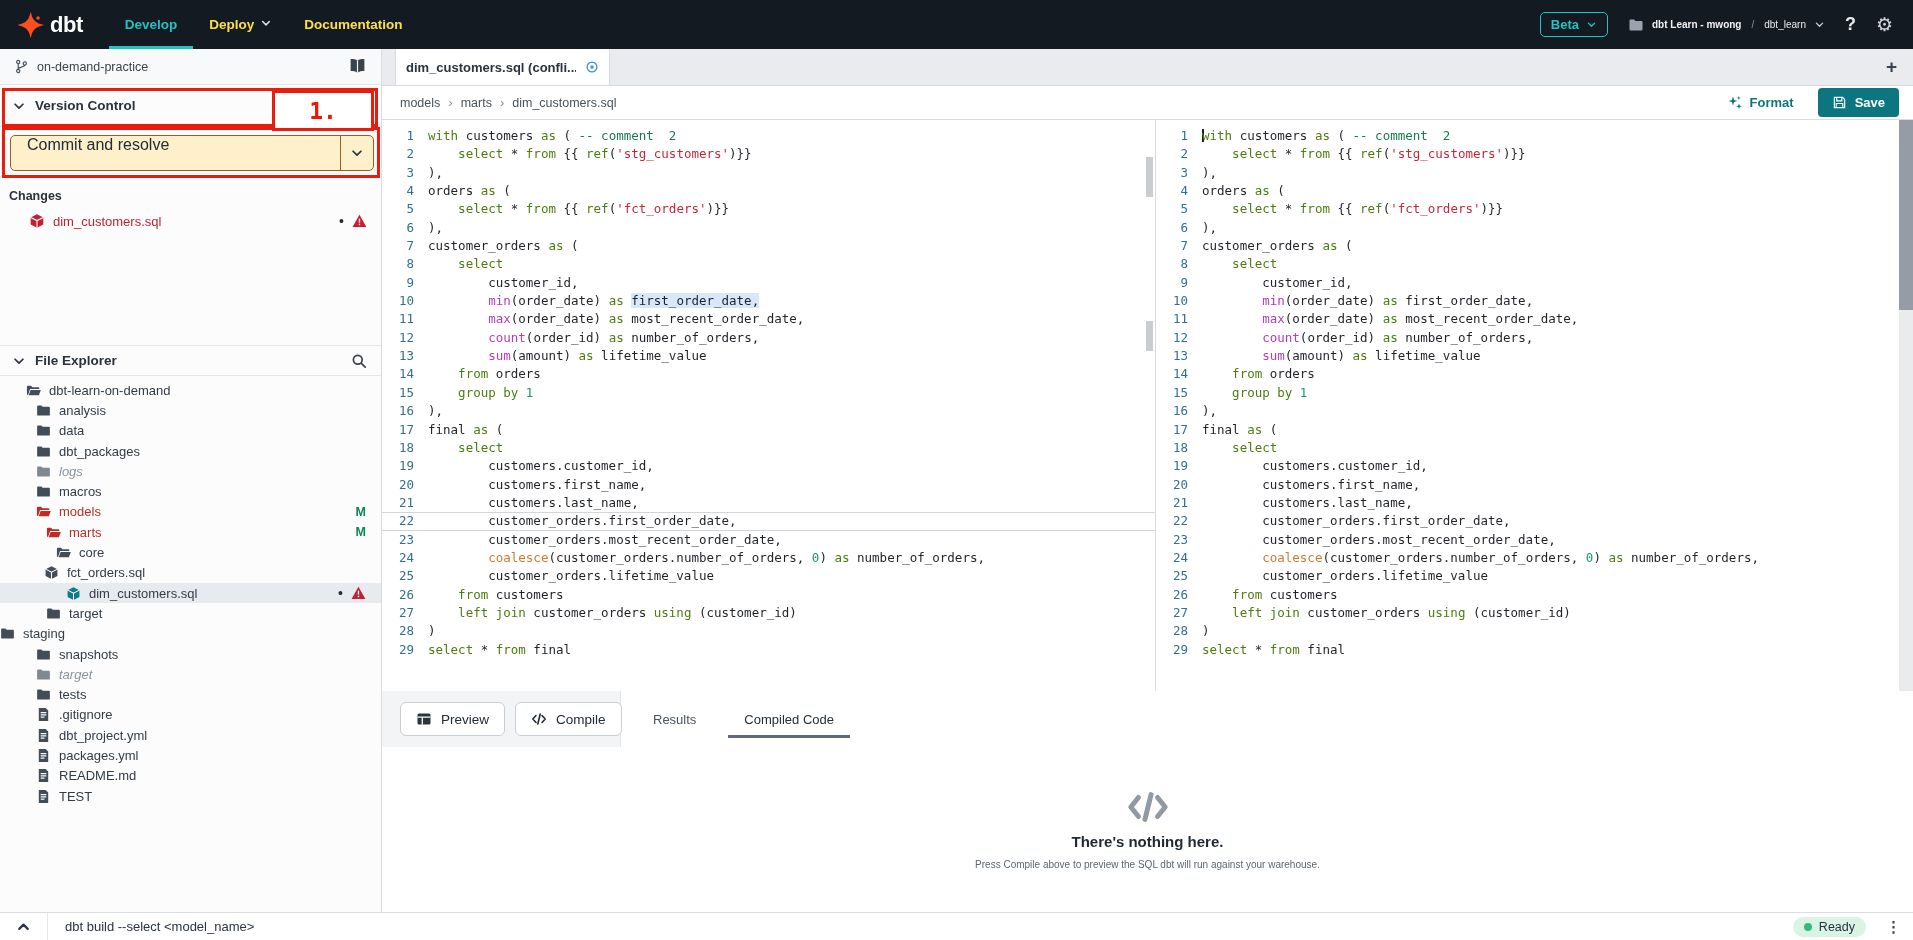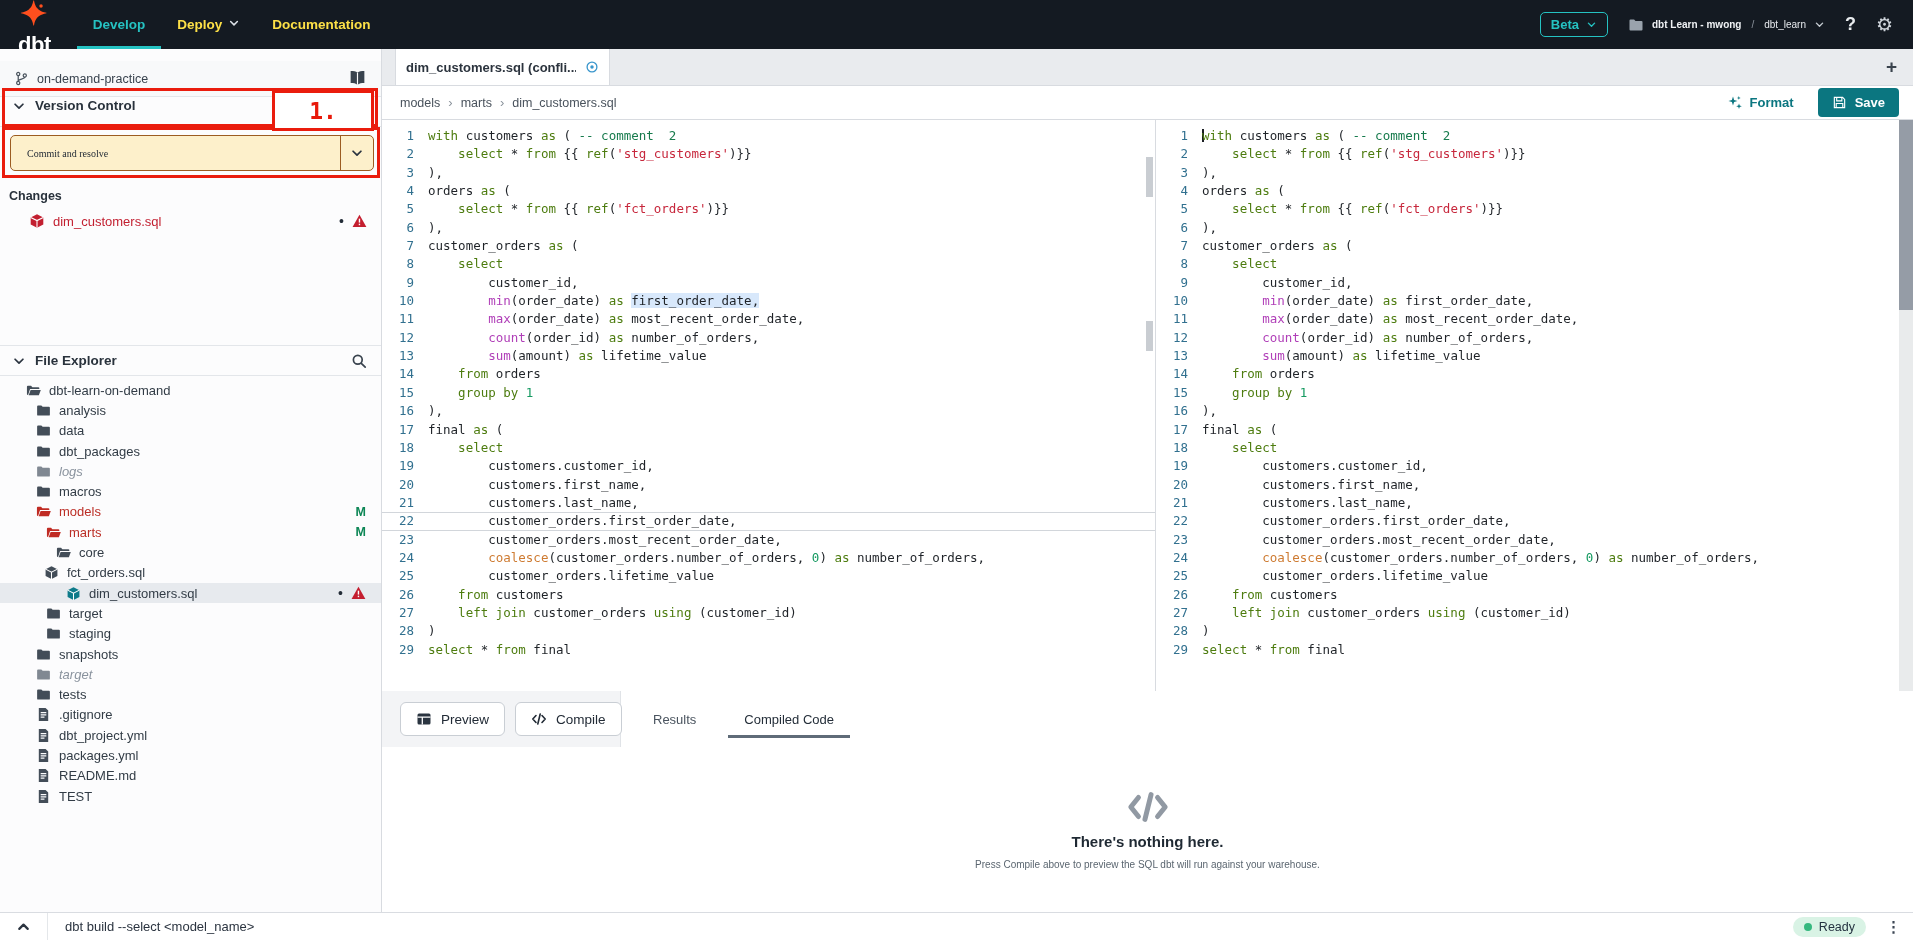--- a/index.html
+++ b/index.html
@@ -3,21 +3,21 @@
 <meta charset="utf-8">
 <style>
   * { box-sizing: border-box; margin: 0; padding: 0; }
   html,body { width:1913px; height:940px; }
   body { font-family:"Liberation Sans", sans-serif; background:#fff; overflow:hidden; }
   .app { position:relative; width:1913px; height:940px; background:#fff; }
 
   
   .topnav { position:absolute; left:0; top:0; width:1913px; height:49px; background:#141a22;
             display:flex; align-items:stretch; }
-  .logo { display:flex; align-items:center; gap:6px; padding:0 26px 0 18px;flex-direction:column; }
+  .logo { display:flex; align-items:center; gap:6px; padding:0 26px 0 18px; }
   .logo-mark { width:26px; height:26px; }
   .logo-text { color:#fff; font-size:22px; font-weight:700; letter-spacing:-0.5px; }
   .nav-item { display:flex; align-items:center; gap:6px; padding:0 16px; color:#fde047;
               font-size:13.5px; font-weight:700; cursor:pointer; }
   .nav-item.active { color:#25c2c2; box-shadow:inset 0 -3px 0 #25c2c2; }
   .nav-item .chev svg { width:12px; height:12px; }
   .nav-right { margin-left:auto; display:flex; align-items:center; gap:20px; padding-right:20px; }
   .beta-badge { display:flex; align-items:center; gap:7px; border:1.5px solid #25c2c2; border-radius:5px;
                 padding:4px 10px; color:#25c2c2; font-size:13px; font-weight:700; cursor:pointer; }
   .beta-badge svg { width:11px; height:11px; }
@@ -25,35 +25,35 @@
   .project-sel .nav-folder { width:16px; height:16px; color:#9aa3ad; display:flex; }
   .project-sel .psep { color:#8a929c; font-weight:400; padding:0 2px; }
   .project-sel .env { font-weight:400; color:#e7eaee; }
   .project-sel svg.chev { width:11px; height:11px; }
   .help-icon { color:#e8ebee; font-size:18px; font-weight:700; cursor:pointer; }
   .gear-icon { color:#ced4da; font-size:19px; cursor:pointer; line-height:1; }
 
   
   .sidebar { position:absolute; left:0; top:49px; width:382px; height:863px; background:#fcfcfd;
              border-right:1px solid #d8dbe0; }
-  .branch-row { position:absolute; left:0; top:12px; width:100%; height:36px; background:#f8f9fa;
+  .branch-row { position:absolute; left:0; top:0; width:100%; height:36px; background:#f8f9fa;
                 border-bottom:1px solid #e3e6ea; display:flex; align-items:center; gap:8px; padding:0 14px; }
   .branch-row .bicon { width:15px; height:15px; color:#49535d; display:flex; }
   .branch-name { font-size:12.5px; color:#39434e; }
   .book-icon { margin-left:auto; width:19px; height:17px; color:#39434e; display:flex; cursor:pointer; }
 
   .vc-header { position:absolute; left:0; top:36px; width:100%; height:42px; display:flex; align-items:center;
                gap:9px; padding:0 12px; border-bottom:1px solid #e1e4e8; cursor:pointer; }
   .sec-chev { width:14px; height:14px; color:#2b3440; display:flex; }
   .sec-title { font-size:13.5px; font-weight:700; color:#29323c; }
 
   .commit-area { position:absolute; left:0; top:78px; width:100%; height:51px; }
   .commit-split { position:absolute; left:10px; top:8px; width:364px; height:36px; display:flex;
                   background:#fdf0cb; border:1px solid #9c5c21; border-radius:5px; overflow:hidden; }
-  .commit-main { flex:1; display:flex; align-items:center; padding-left:16px; font-size:10px; color:#232b36; cursor:pointer;font-family:Liberation Serif, serif; }
+  .commit-main { flex:1; display:flex; padding-left:16px; font-size:16px; color:#232b36; cursor:pointer; }
   .commit-chev { width:33px; border-left:1px solid #9c5c21; display:flex; align-items:center; justify-content:center; cursor:pointer; }
   .commit-chev svg { width:14px; height:14px; color:#2b3440; }
 
   .anno-box { position:absolute; border:3px solid #ea1c0d; pointer-events:none; z-index:5; }
   .anno-box.b1 { left:2px; top:39px; width:376px; height:39px; }
   .anno-box.b2 { left:2px; top:78px; width:378px; height:51px; }
   .anno-label { position:absolute; left:272px; top:41px; width:102px; height:41px; background:#fff;
                 border:3px solid #ea1c0d; z-index:6; display:flex; align-items:center; justify-content:center;
                 color:#e8190a; font:700 23px "DejaVu Sans Mono", monospace; pointer-events:none; }
 
@@ -387,21 +387,21 @@
           </span>
         </div>
         <div class="tree-row" style="padding-left: 46px;">
           <span class="ticon">
             <svg viewBox="0 0 16 16" fill="currentColor">
               <path d="M1.2 3.6a1 1 0 0 1 1-1h3.5l1.4 1.5h6.7a1 1 0 0 1 1 1v7.3a1 1 0 0 1-1 1H2.2a1 1 0 0 1-1-1z"></path>
             </svg>
           </span>
           <span class="tlabel">target</span>
         </div>
-        <div class="tree-row" style="padding-left: 46px;">
+        <div class="tree-row" style="">
           <span class="ticon">
             <svg viewBox="0 0 16 16" fill="currentColor">
               <path d="M1.2 3.6a1 1 0 0 1 1-1h3.5l1.4 1.5h6.7a1 1 0 0 1 1 1v7.3a1 1 0 0 1-1 1H2.2a1 1 0 0 1-1-1z"></path>
             </svg>
           </span>
           <span class="tlabel">staging</span>
         </div>
         <div class="tree-row" style="padding-left: 36px;">
           <span class="ticon">
             <svg viewBox="0 0 16 16" fill="currentColor">

